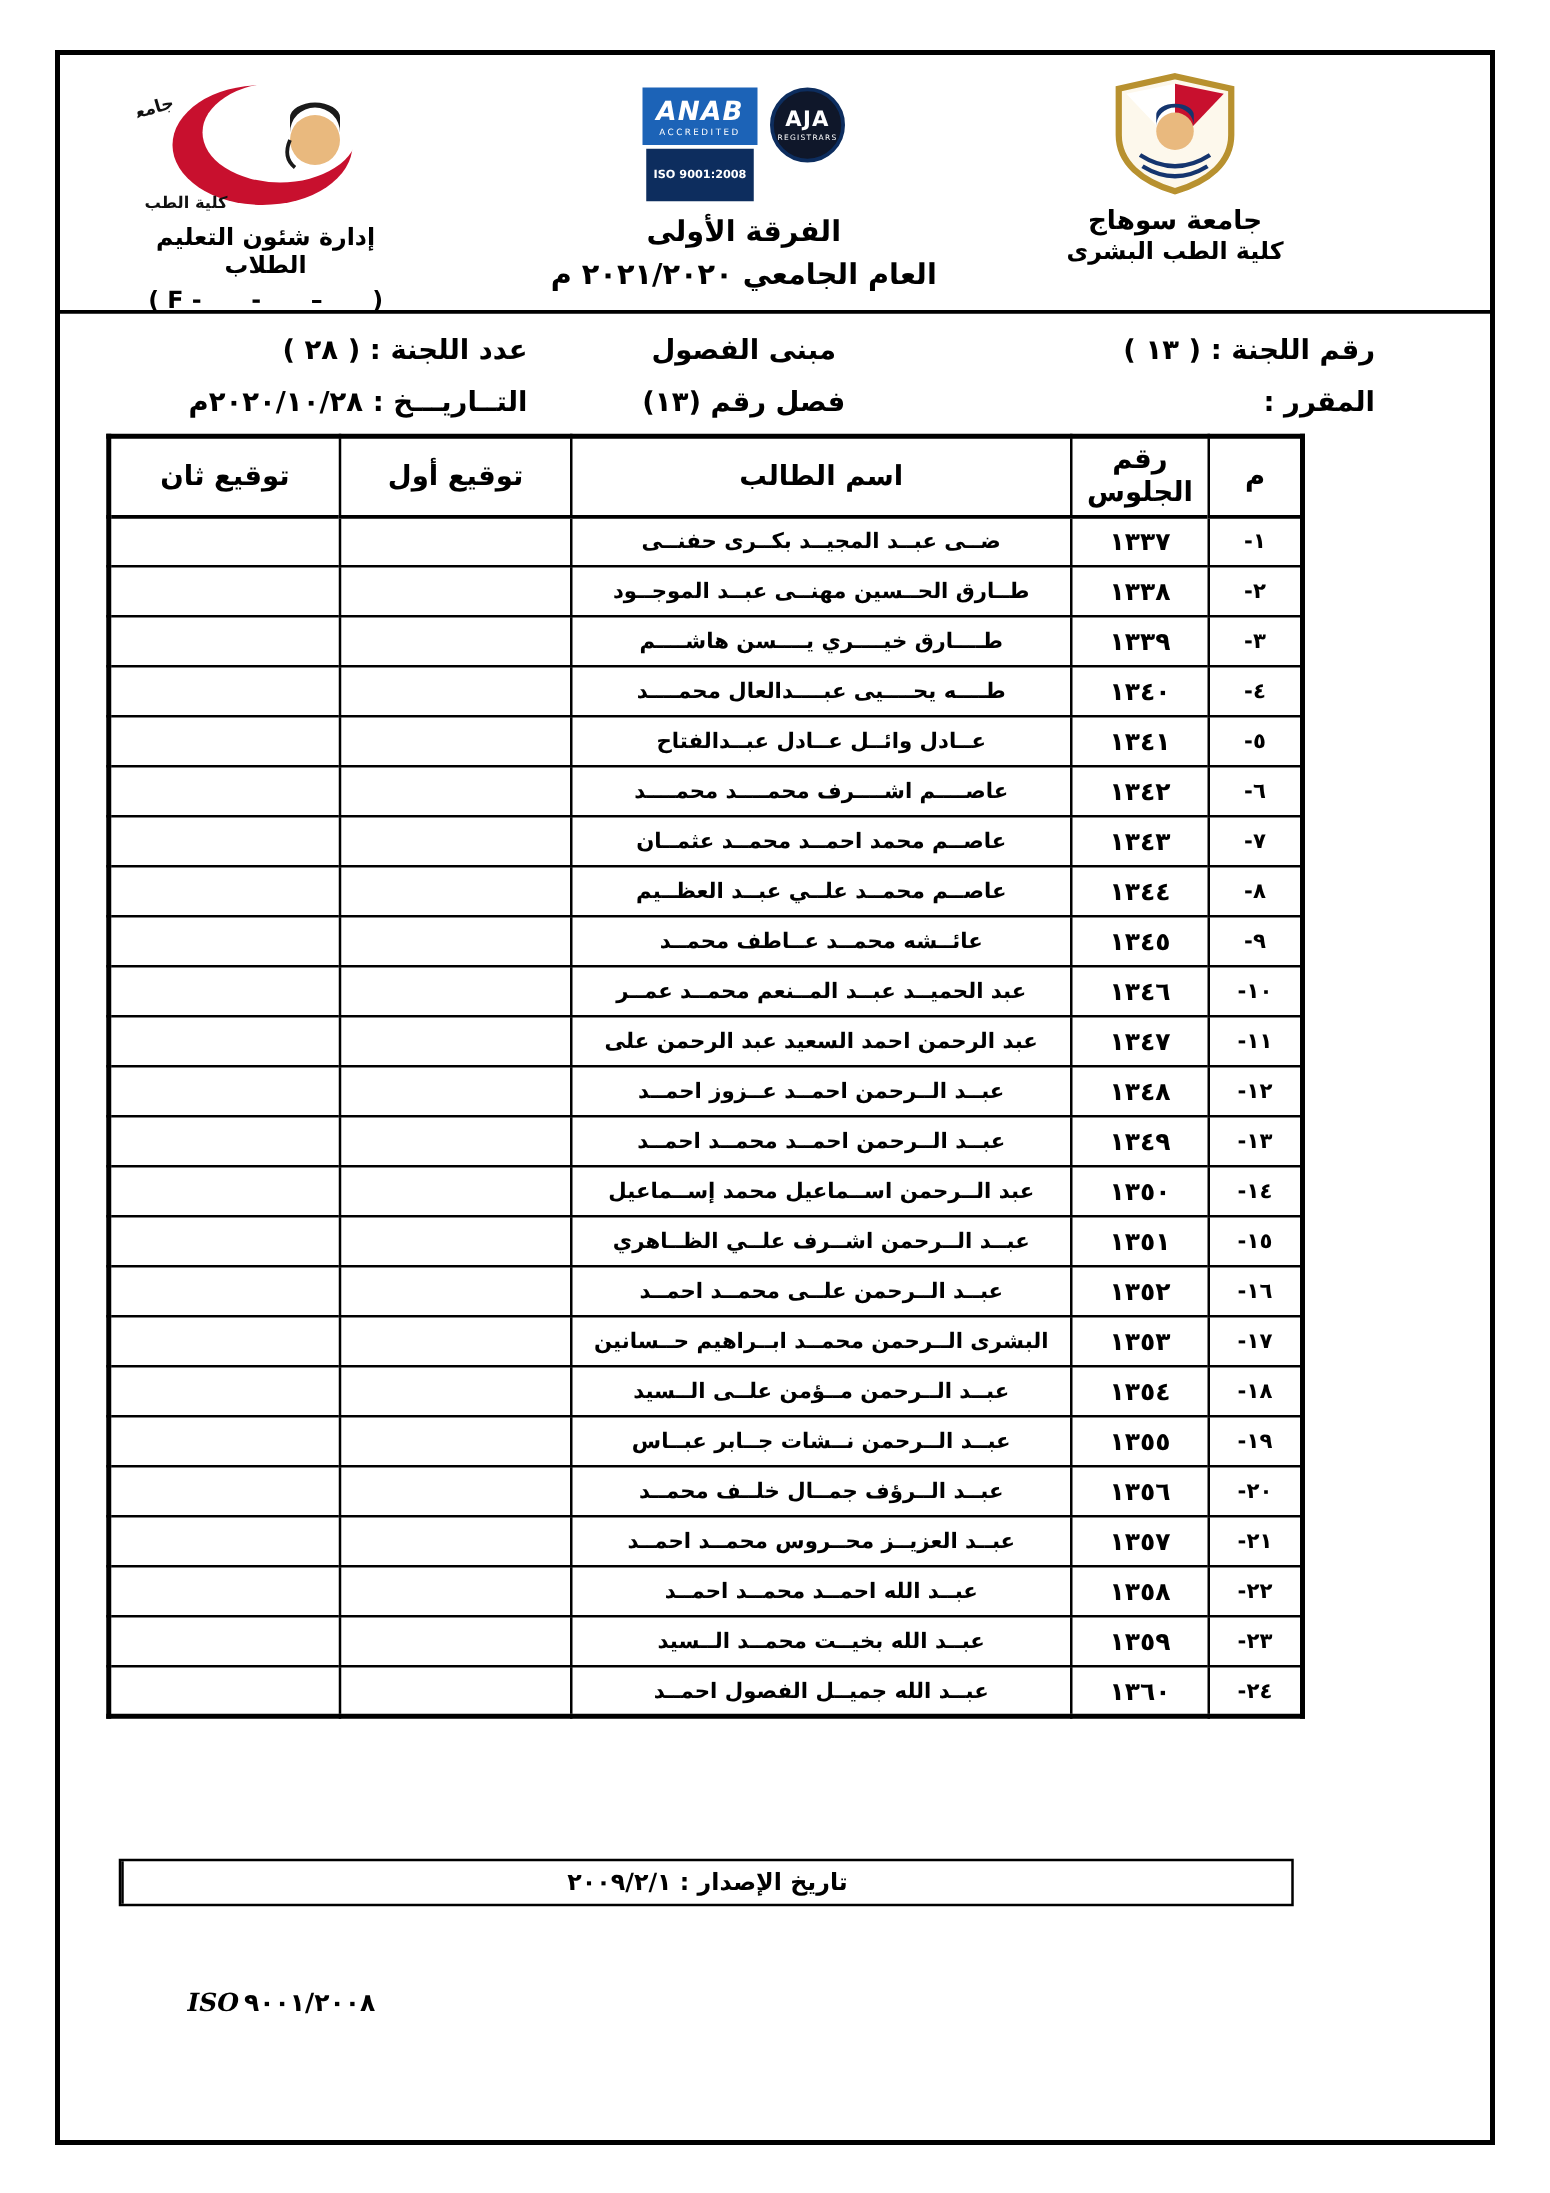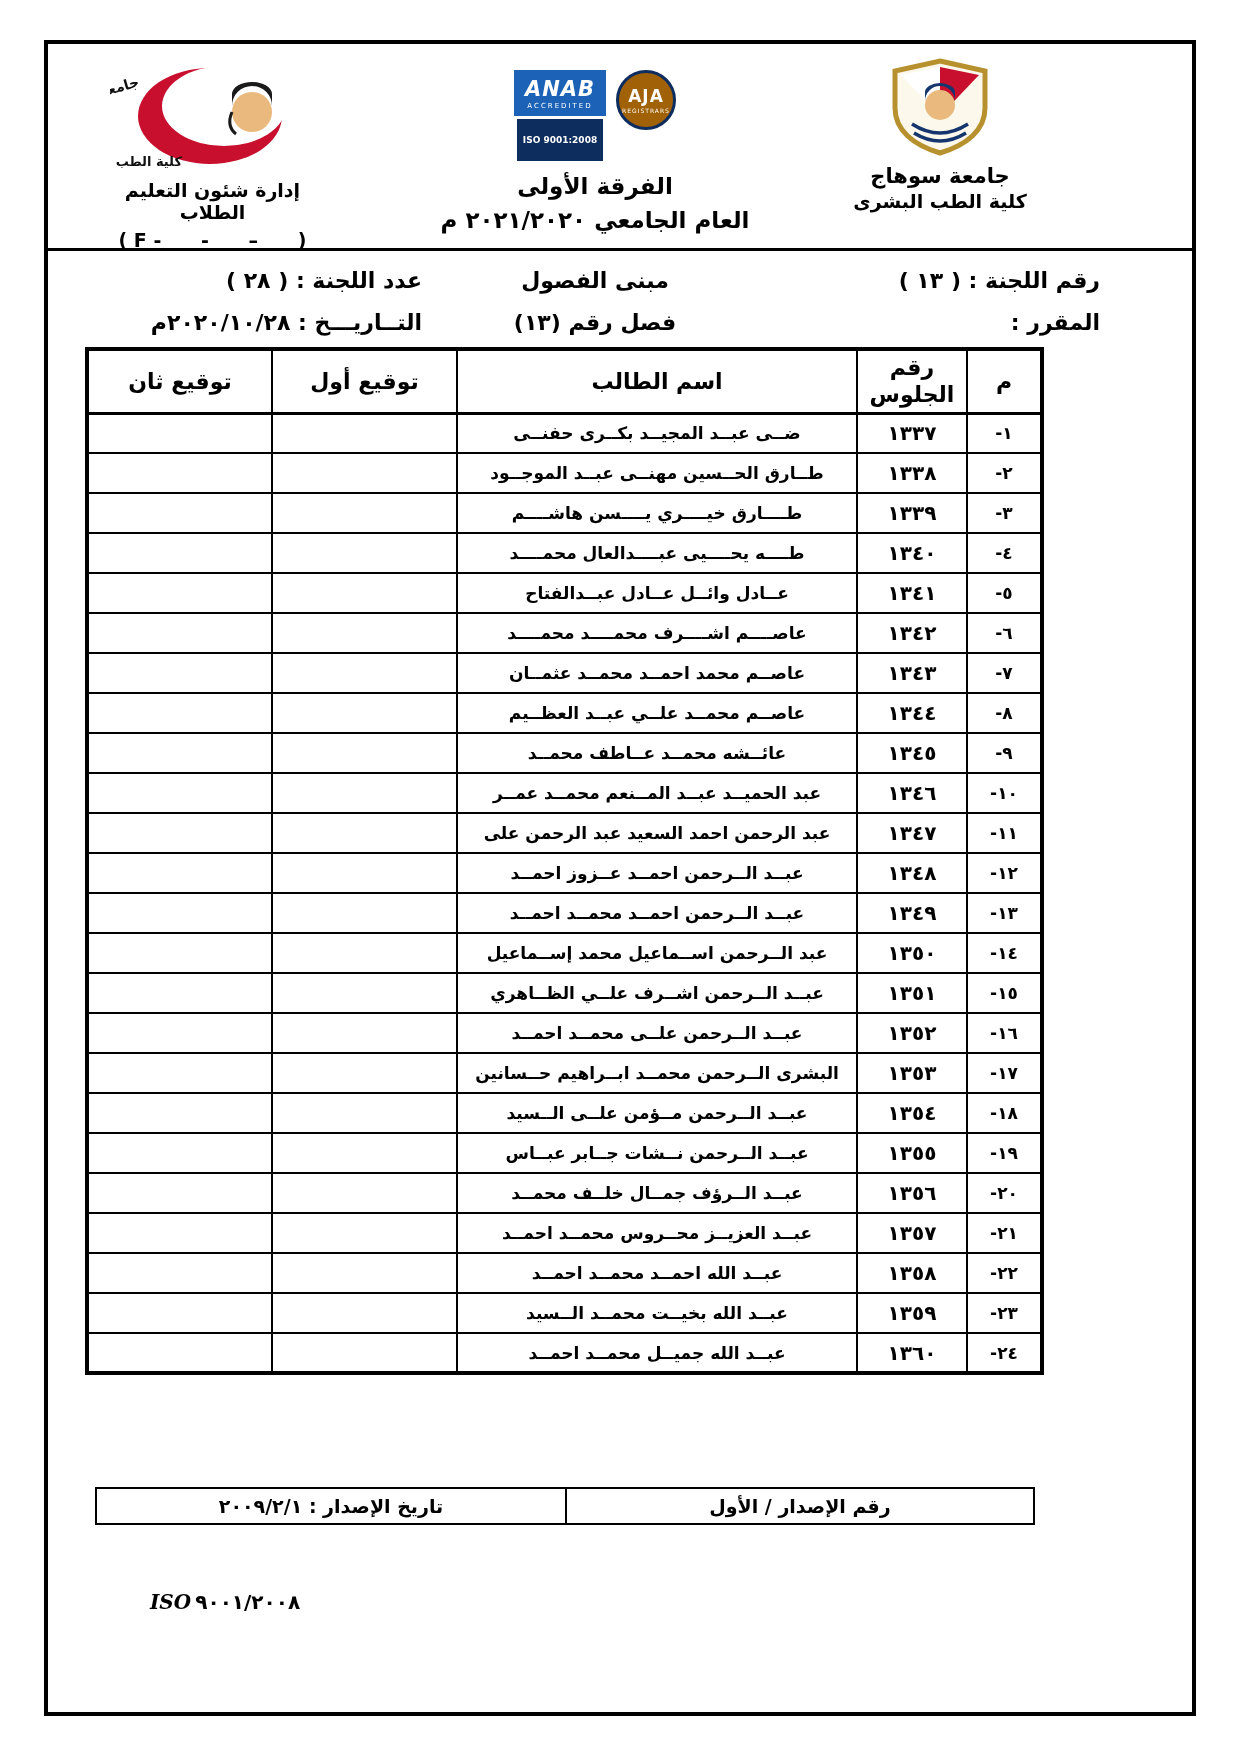--- a/index.html
+++ b/index.html
@@ -14,21 +14,21 @@
   .fac-name { font-size: 19px; font-weight: bold; margin-top: 2px; }
 
   .header-center { position: absolute; top: 70px; left: 438px; width: 314px; text-align: center; }
   .logos-row { display: flex; direction: ltr; justify-content: center; align-items: flex-start; gap: 10px; }
   .anab { display: flex; flex-direction: column; align-items: center; }
   .anab-box { width: 92px; height: 46px; background: #1c63b7; border-radius: 0; color: #fff;
               display: flex; flex-direction: column; align-items: center; justify-content: center; }
   .anab-word { font-size: 21px; font-weight: bold; font-style: italic; letter-spacing: 1px; }
   .anab-acc { font-size: 7px; letter-spacing: 2px; margin-top: 1px; }
   .anab-iso { background: #0d2d5e; color: #fff; font-size: 9px; font-weight: bold; padding: 16px 6px; margin-top: 3px; }
-  .aja { width: 60px; height: 60px; border-radius: 50%; background: #a16207; border: 3px solid #0d2d5e;
+  .aja { width: 60px; height: 60px; border-radius: 50%; background: #0f172a; border: 3px solid #0d2d5e;
          color: #fff; display: flex; flex-direction: column; align-items: center; justify-content: center; }
   .aja-word { font-size: 17px; font-weight: bold; letter-spacing: 1px; }
   .aja-sub { font-size: 6px; letter-spacing: 1px; margin-top: 1px; }
   .grade-title { font-size: 23px; font-weight: bold; margin-top: 12px; }
   .academic-year { font-size: 23px; font-weight: bold; margin-top: 8px; }
 
   .header-left { position: absolute; top: 56px; left: 100px; width: 225px; text-align: center; }
   .department { font-size: 19px; font-weight: bold; margin-top: 4px; }
   .form-code { font-size: 19px; font-weight: bold; direction: ltr; white-space: pre; margin-top: 6px; }
 
@@ -325,27 +325,26 @@
       <td class="c-idx">٢٣-</td>
       <td class="c-seat">١٣٥٩</td>
       <td class="c-name">عبــد الله بخيــت محمــد الــسيد</td>
       <td class="c-sig"></td>
       <td class="c-sig"></td>
     </tr>
 
     <tr>
       <td class="c-idx">٢٤-</td>
       <td class="c-seat">١٣٦٠</td>
-      <td class="c-name">عبــد الله جميــل محمــد احمــد</td>
+      <td class="c-name">عبــد الله جميــل الفصول احمــد</td>
       <td class="c-sig"></td>
       <td class="c-sig"></td>
     </tr>
   </tbody>
   </table>
 
   <div class="footer-box">
-    <div class="f-cell">رقم الإصدار / الأول</div>
     <div class="f-cell">تاريخ الإصدار : ٢٠٠٩/٢/١</div>
   </div>
   <div class="iso-line">
     <span class="iso-label">ISO</span><span>٩٠٠١/٢٠٠٨</span>
   </div>
 </div>
 
 </body></html>

